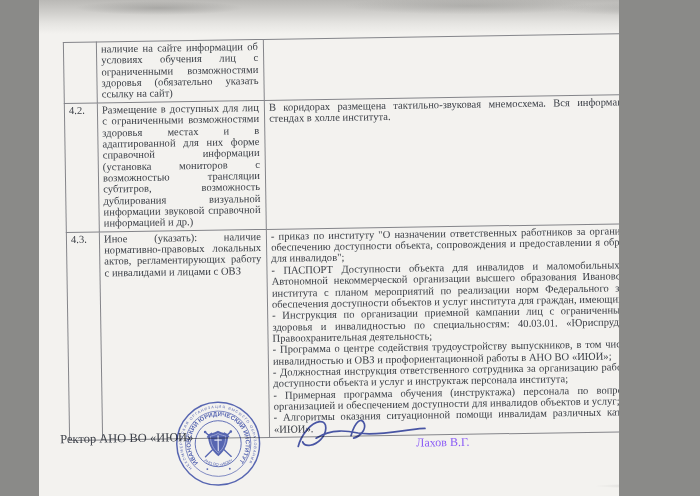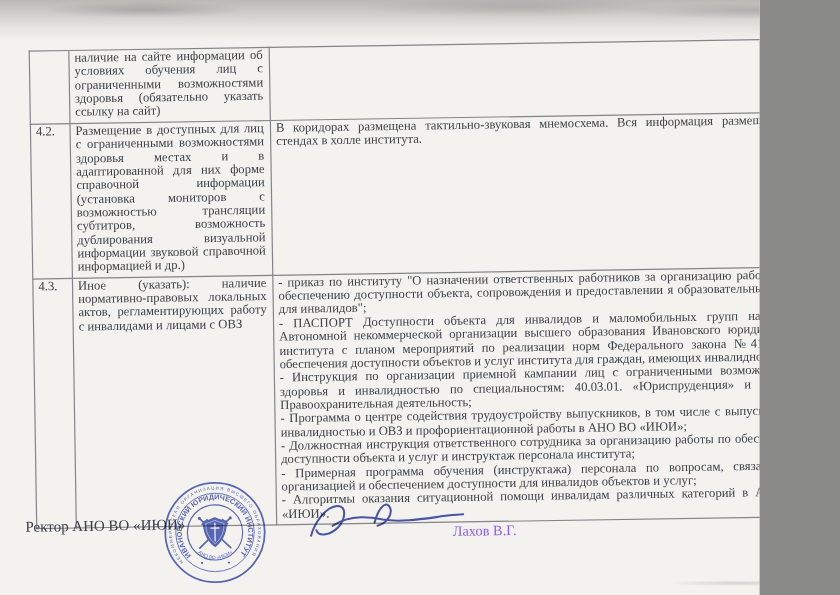--- a/index.html
+++ b/index.html
@@ -1,20 +1,21 @@
 <!DOCTYPE html>
 <html><head>
 <meta charset="utf-8">
 <style>
   html,body{margin:0;padding:0;background:#8a8a88;}
   .scan{
-    position:relative;width:633px;height:496px;overflow:hidden;
+    position:relative;width:580px;height:496px;overflow:hidden;
     background:#f3f2ef;
     font-family:"Liberation Serif","DejaVu Serif",serif;
     color:#3e4249;
+    margin-left:39px;
   }
   
   .scan-band{
     position:absolute;left:0;top:0;width:700px;height:34px;
     background:
       radial-gradient(120px 10px at 120px 8px, rgba(110,110,108,.35), rgba(110,110,108,0) 70%),
       radial-gradient(180px 12px at 430px 6px, rgba(120,120,118,.28), rgba(120,120,118,0) 70%),
       radial-gradient(160px 10px at 630px 9px, rgba(120,120,118,.3), rgba(120,120,118,0) 70%),
       linear-gradient(180deg,#bab9b6 0%,#cfcecb 35%,#e5e4e1 68%,#f3f2ef 100%);
   }

